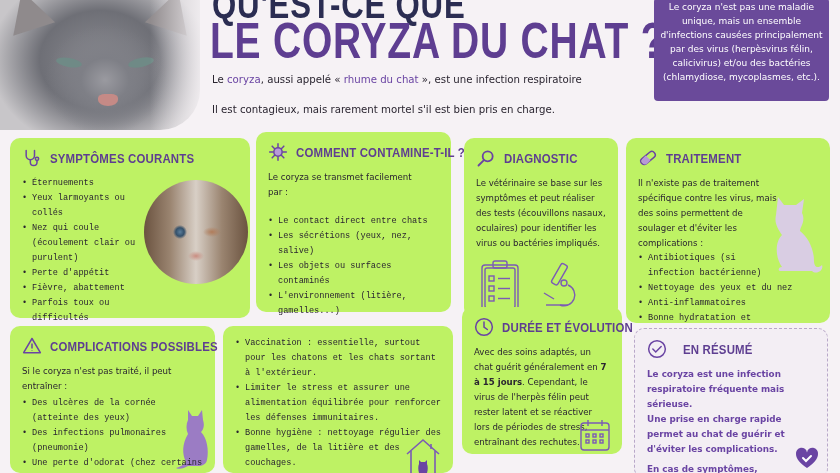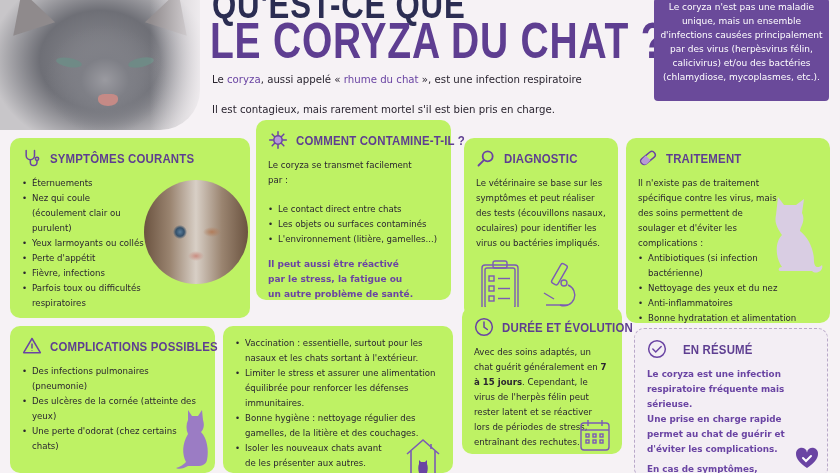--- a/index.html
+++ b/index.html
@@ -56,26 +56,26 @@
   }
   .card-head { display:flex; align-items:center; gap:8px; margin-bottom:8px; }
   .card-title {
     font-family: "Liberation Sans", sans-serif; font-weight: 700; font-size: 13px;
     color: #5e3e91; letter-spacing: 0.2px; white-space: nowrap;
     transform: scaleX(0.88); transform-origin: left center;
   }
   .icon { width: 20px; height: 20px; flex: none; }
   .txt { font-size: 8.6px; line-height: 15px; color: #2a2530; }
   ul.bul { list-style: none; }
-  ul.bul li { position: relative; padding-left: 10px; font-size: 8.6px; line-height: 15px; }
+  ul.bul li { position: relative; padding-left: 10px; font-size: 8.6px; line-height: 15px; font-family: Liberation Mono, monospace; }
   ul.bul li::before { content: "•"; position: absolute; left: 0; top: 0; }
   .purple-bold { color: #6a44a3; font-weight: 700; font-size: 9px; line-height: 15px; }
 
   .c1 { left: 10px; top: 138px; width: 240px; height: 180px; }
-  .c2 { left: 256px; top: 120px; width: 195px; height: 180px; }
+  .c2 { left: 256px; top: 132px; width: 195px; height: 180px; }
   .c3 { left: 464px; top: 138px; width: 154px; height: 180px; }
   .c4 { left: 626px; top: 138px; width: 204px; height: 185px; }
   .c5 { left: 10px; top: 326px; width: 205px; height: 147px; }
   .c6 { left: 223px; top: 326px; width: 230px; height: 147px; }
   .c7 { left: 462px; top: 307px; width: 160px; height: 147px; }
   .c8 { left: 634px; top: 328px; width: 194px; height: 150px; background: #f3eef4; border: 1px dashed #b9a8c9; }
 
   .kitten {
     position: absolute; left: 144px; top: 180px; width: 104px; height: 104px; border-radius: 50%;
     background:
@@ -113,40 +113,41 @@
   <div class="card-head">
     <svg class="icon" viewBox="0 0 24 24" fill="none" stroke="#6a44a3" stroke-width="1.8" stroke-linecap="round">
       <path d="M5 3v6a5 5 0 0 0 10 0V3"></path>
         <path d="M10 14v3a4 4 0 0 0 8 0v-2"></path>
         <circle cx="18" cy="13" r="2"></circle>
     </svg>
     <div class="card-title">SYMPTÔMES COURANTS</div>
   </div>
   <ul class="bul" style="width:125px;">
     <li>Éternuements</li>
+    <li>Yeux larmoyants ou collés</li>
     <li>Nez qui coule (écoulement clair ou purulent)</li>
-    <li>Yeux larmoyants ou collés</li>
     <li>Perte d'appétit</li>
-    <li>Fièvre, infections</li>
+    <li>Fièvre, abattement</li>
     <li>Parfois toux ou difficultés respiratoires</li>
   </ul>
 </div>
 <div class="kitten"></div>
 
 <div class="card c2">
   <div class="card-head">
     <svg class="icon" viewBox="0 0 24 24" fill="none" stroke="#6a44a3" stroke-width="1.8" stroke-linecap="round">
       <circle cx="12" cy="12" r="5" fill="#b79ad8"></circle>
         <path d="M12 2v4M12 18v4M2 12h4M18 12h4M5 5l3 3M16 16l3 3M5 19l3-3M16 8l3-3"></path>
     </svg>
     <div class="card-title">COMMENT CONTAMINE-T-IL ?</div>
   </div>
   <div class="txt" style="width:150px;">Le coryza se transmet facilement par :</div>
   <ul class="bul" style="margin-top:14px;">
     <li>Le contact direct entre chats</li>
+    <li>Les sécrétions (yeux, nez, salive)</li>
     <li>Les objets ou surfaces contaminés</li>
     <li>L'environnement (litière, gamelles...)</li>
   </ul>
   <div class="purple-bold" style="margin-top:10px; width:150px;">Il peut aussi être réactivé par le stress, la fatigue ou un autre problème de santé.</div>
 </div>
 
 <div class="card c3">
   <div class="card-head">
     <svg class="icon" viewBox="0 0 24 24" fill="none" stroke="#6a44a3" stroke-width="2.2" stroke-linecap="round">
       <circle cx="14" cy="10" r="6"></circle>
@@ -204,31 +205,32 @@
   <svg class="cat-sil" style="left:164px; top:82px;" width="36" height="62" viewBox="0 0 36 62">
     <path fill="#9b7cc4" d="M14 2l4 6h6l4-6 1 10c2 6 0 10-2 12 6 6 8 18 6 28-1 4-4 6-10 6H14c-4 2-8 4-12 2 4-1 8-4 10-6-4-8-4-18 2-28-2-4-2-10 0-14z"></path>
   </svg>
   <div class="card-head" style="position:relative;">
     <svg class="icon" viewBox="0 0 24 24" fill="none" stroke="#6a44a3" stroke-width="1.8" stroke-linejoin="round">
       <path d="M12 3L2 20h20z"></path>
         <path d="M12 9v6M12 17.5v.5"></path>
     </svg>
     <div class="card-title">COMPLICATIONS POSSIBLES</div>
   </div>
+  <div class="txt">Si le coryza n'est pas traité, il peut entraîner :</div>
   <ul class="bul" style="margin-top:2px; position:relative;">
+    <li>Des ulcères de la cornée (atteinte des yeux)</li>
     <li>Des infections pulmonaires (pneumonie)</li>
-    <li>Des ulcères de la cornée (atteinte des yeux)</li>
     <li>Une perte d'odorat (chez certains chats)</li>
 
   </ul>
 </div>
 
 <div class="card c6">
   <ul class="bul">
-    <li>Vaccination : essentielle, surtout pour les nasaux et les chats sortant à l'extérieur.</li>
+    <li>Vaccination : essentielle, surtout pour les chatons et les chats sortant à l'extérieur.</li>
     <li>Limiter le stress et assurer une alimentation équilibrée pour renforcer les défenses immunitaires.</li>
     <li>Bonne hygiène : nettoyage régulier des gamelles, de la litière et des couchages.</li>
     <li style="width:150px;">Isoler les nouveaux chats avant de les présenter aux autres.</li>
   </ul>
   <svg style="position:absolute; left:182px; top:112px;" width="36" height="35" viewBox="0 0 36 35" fill="none" stroke="#7b5bb5" stroke-width="1.6">
     <path d="M2 16L18 2l16 14"></path>
       <path d="M6 13v22M30 13v22"></path>
       <path d="M26 6v5"></path>
     <path fill="#6a44a3" stroke="none" d="M14 22l2 2h4l2-2v4c1 2 1 6 0 9h-8c-1-3-1-7 0-9z"></path>
   </svg>

